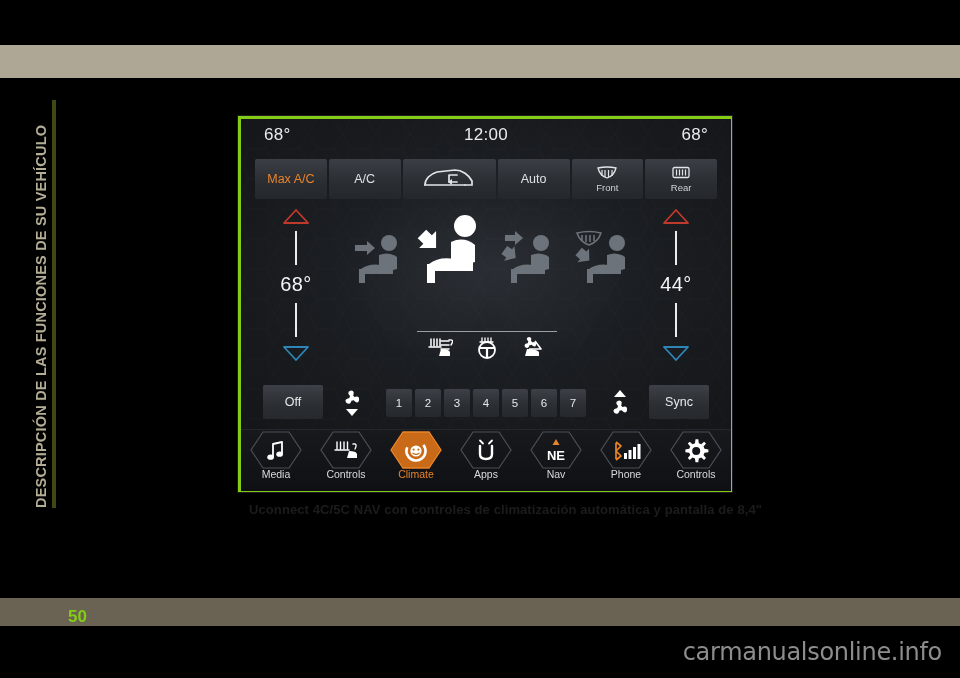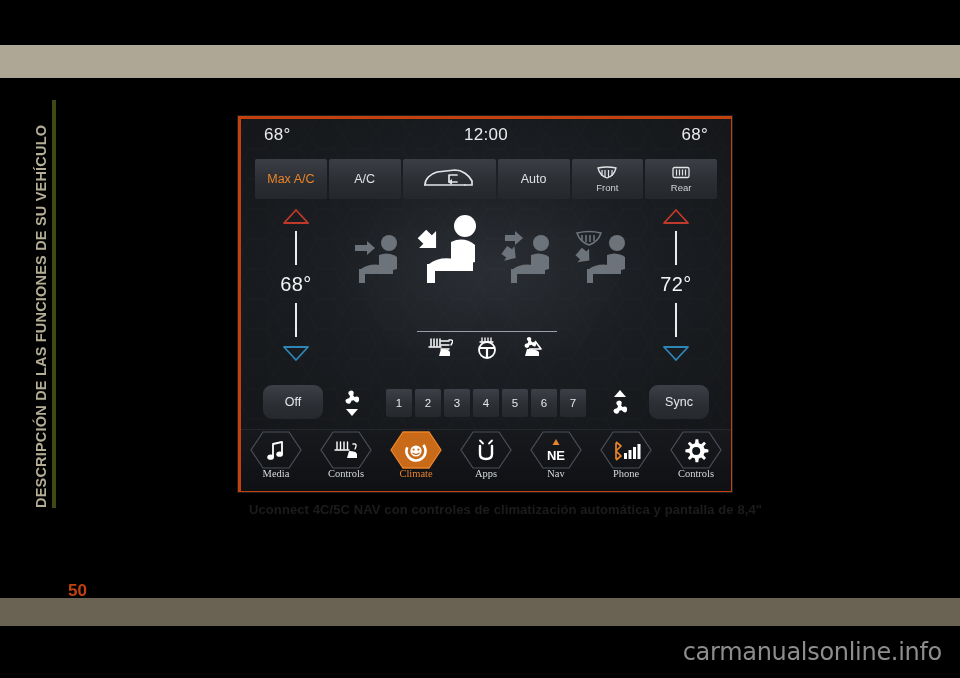--- a/index.html
+++ b/index.html
@@ -50,22 +50,22 @@
     font-weight: bold;
     letter-spacing: 0.2px;
     white-space: nowrap;
     line-height: 22px;
     text-align: left;
   }
 
   
   .page-number {
     position: absolute;
-    left: 68px; top: 581px;
-    color: #c2410c;
+    left: 68px; top: 607px;
+    color: #84cc16;
     font-size: 17px;
     font-weight: bold;
   }
 
   
   .caption {
     position: absolute;
     left: 249px; top: 502px;
     width: 480px;
     color: #1c1c1c;
@@ -83,21 +83,21 @@
     font-size: 24px;
     letter-spacing: -0.3px;
     font-family: "DejaVu Sans", sans-serif;
   }
 
   
   .screen {
     position: absolute;
     left: 237px; top: 115px;
     width: 496px; height: 378px;
-    background: #c2410c;
+    background: #84cc16;
     border: 1px solid #1b1d20;
     overflow: hidden;
   }
   .screen-inner {
     position: absolute;
     left: 3px; top: 3px;
     width: 490px; height: 372px;
     background:
       radial-gradient(ellipse 70% 60% at 50% 40%, #2a2d33 0%, #1b1e22 45%, #141619 100%);
   }
@@ -189,21 +189,21 @@
 
   
   .ctrl-row {
     position: absolute; left: 0; top: 262px;
     width: 490px; height: 44px;
   }
   .pill {
     position: absolute; top: 4px;
     width: 60px; height: 34px;
     background: linear-gradient(#3d4147, #2c2f34 55%, #25282c);
-    border-radius: 9px;
+    border-radius: 2px;
     display: flex; align-items: center; justify-content: center;
     color: #e6e9eb; font-size: 12.5px;
   }
   .pill.off  { left: 22px; }
   .pill.sync { right: 22px; }
 
   .fan-dec { position: absolute; left: 100px; top: 8px; }
   .fan-inc { position: absolute; right: 100px; top: 8px; }
 
   .fan-steps {
@@ -233,21 +233,21 @@
   }
   .nav-item {
     flex: 1 1 0;
     position: relative;
     display: flex; flex-direction: column;
     align-items: center; justify-content: flex-start;
     padding-top: 5px;
     color: #d7dadd;
     font-size: 10.5px;
   }
-  .nav-item .nav-label { margin-top: 1px; font-family: Liberation Serif, serif; }
+  .nav-item .nav-label { margin-top: 1px; }
   .nav-item.active .nav-label { color: #e8842a; }
   .hex-frame { position: absolute; left: 50%; top: 1px; transform: translateX(-50%); }
   .nav-ico { position: relative; z-index: 2; height: 32px; display:flex; align-items:center; justify-content:center; }
 </style>
 </head>
 <body>
 
 <div id="page">
 
   <div class="band-top"></div>
@@ -448,21 +448,21 @@
           </span>
         </div>
 
         <div class="temp-col right">
           <span class="tri-out" style="top:2px">
             <svg width="26" height="15" viewBox="0 0 26 15">
                 <path d="M13 1 L25 14 L1 14 Z" fill="none" stroke="#c0392b" stroke-width="1.8" stroke-linejoin="round"></path>
               </svg>
           </span>
           <div class="tick t1"></div>
-          <div class="temp-value">72°</div>
+          <div class="temp-value">44°</div>
           <div class="tick t2"></div>
           <span class="tri-out" style="bottom:2px">
             <svg width="26" height="15" viewBox="0 0 26 15">
                 <path d="M1 1 L25 1 L13 14 Z" fill="none" stroke="#2e86b8" stroke-width="1.8" stroke-linejoin="round"></path>
               </svg>
           </span>
         </div>
       </div>
 
       <div class="ctrl-row">

